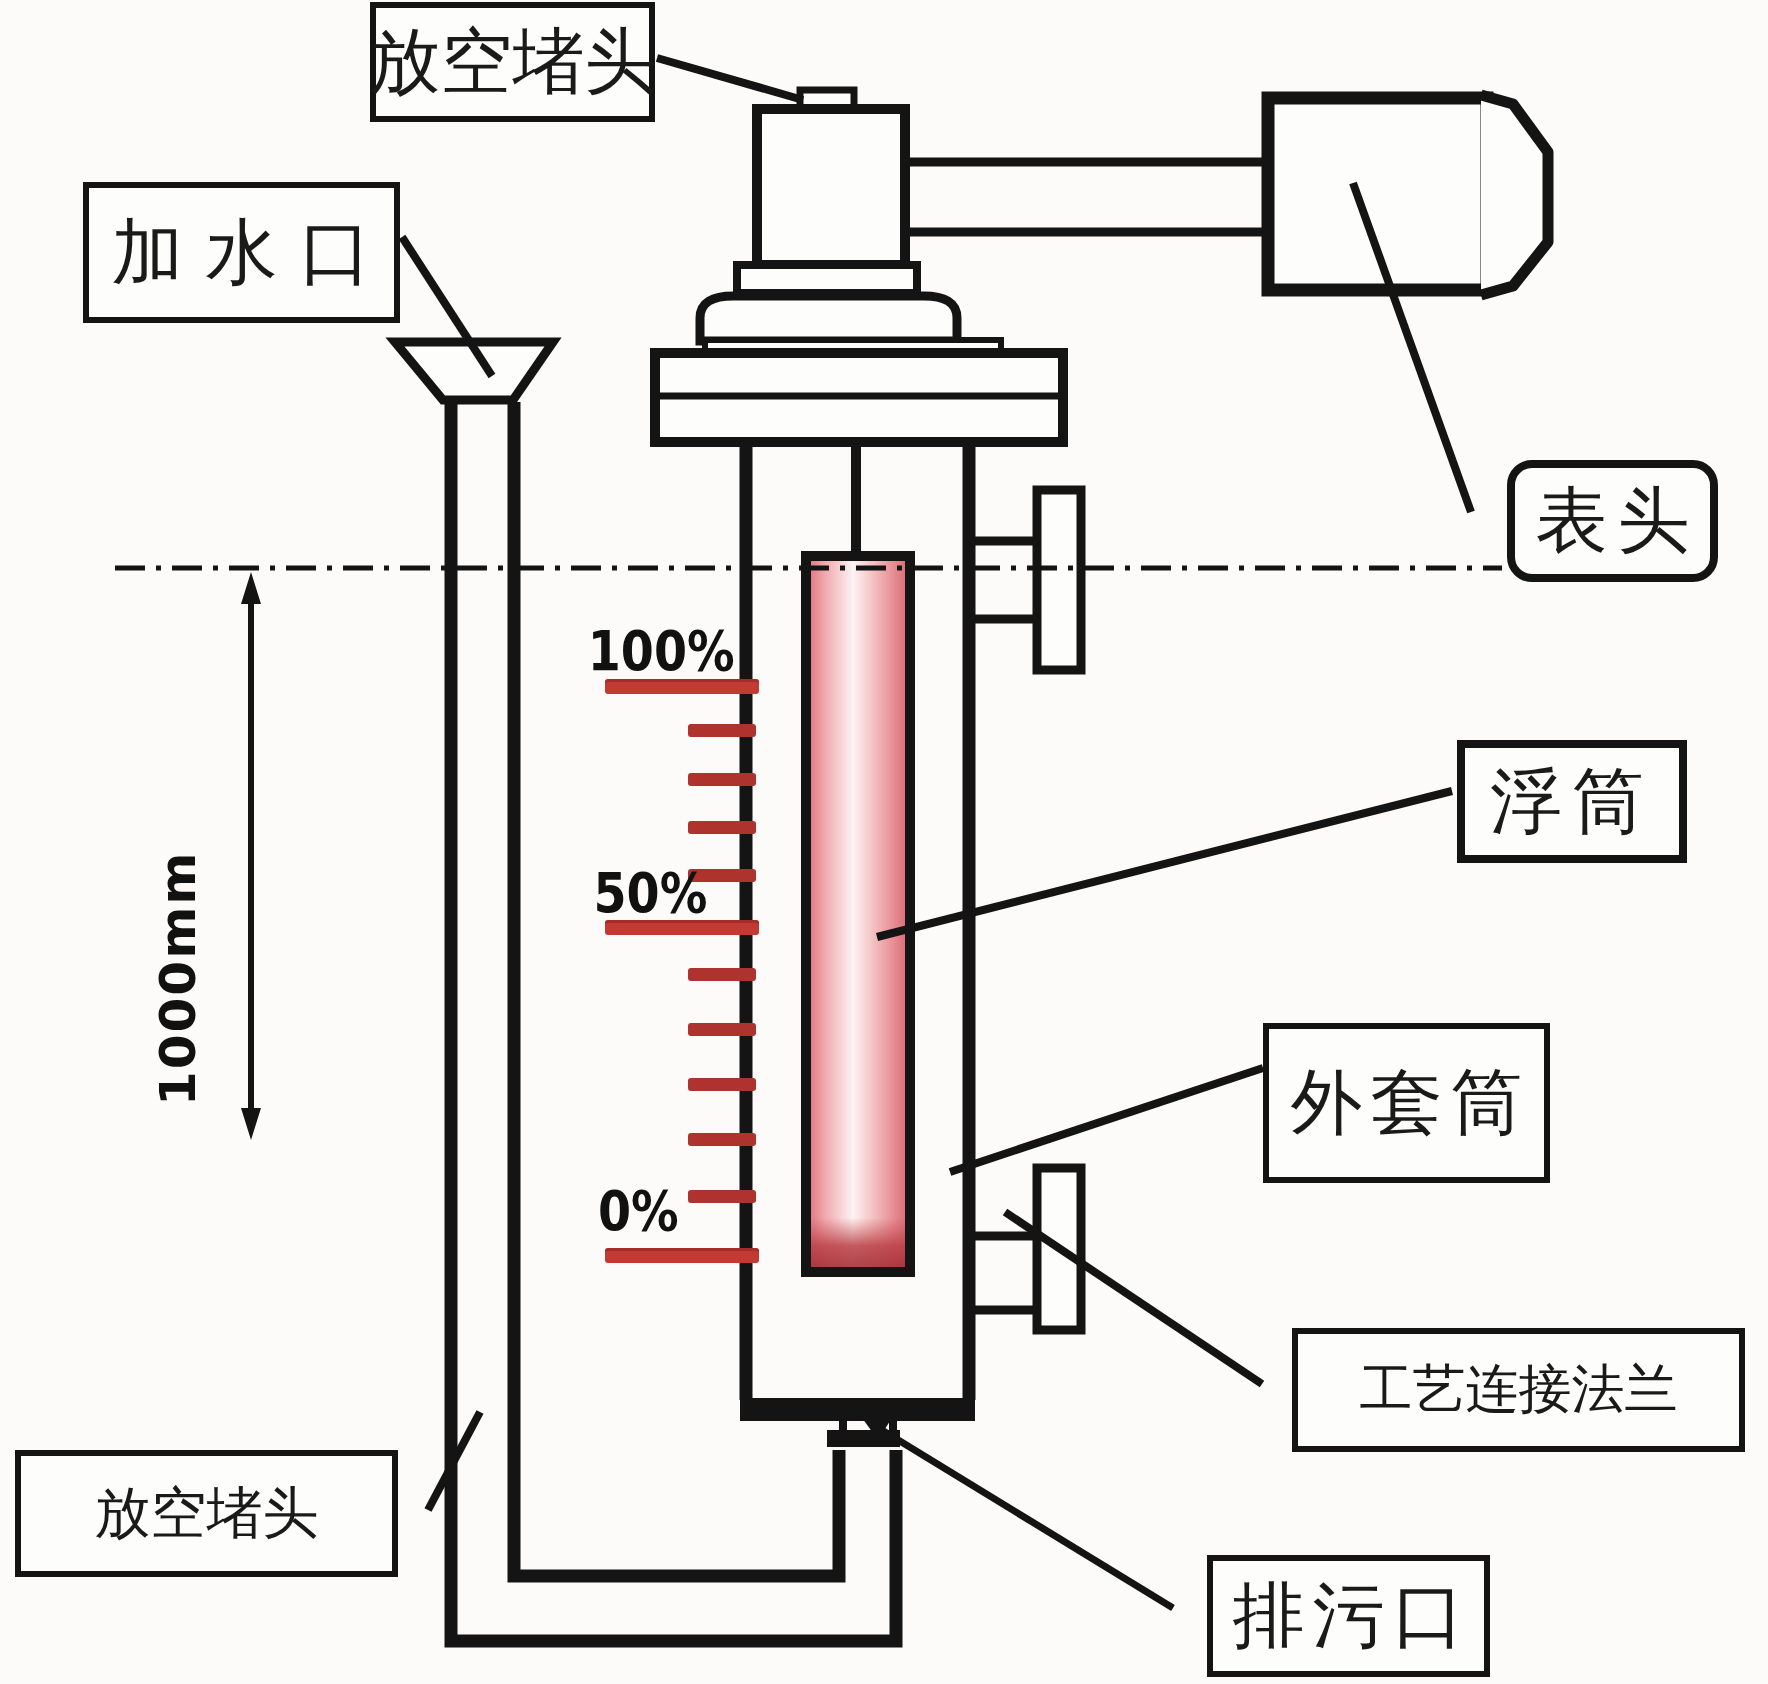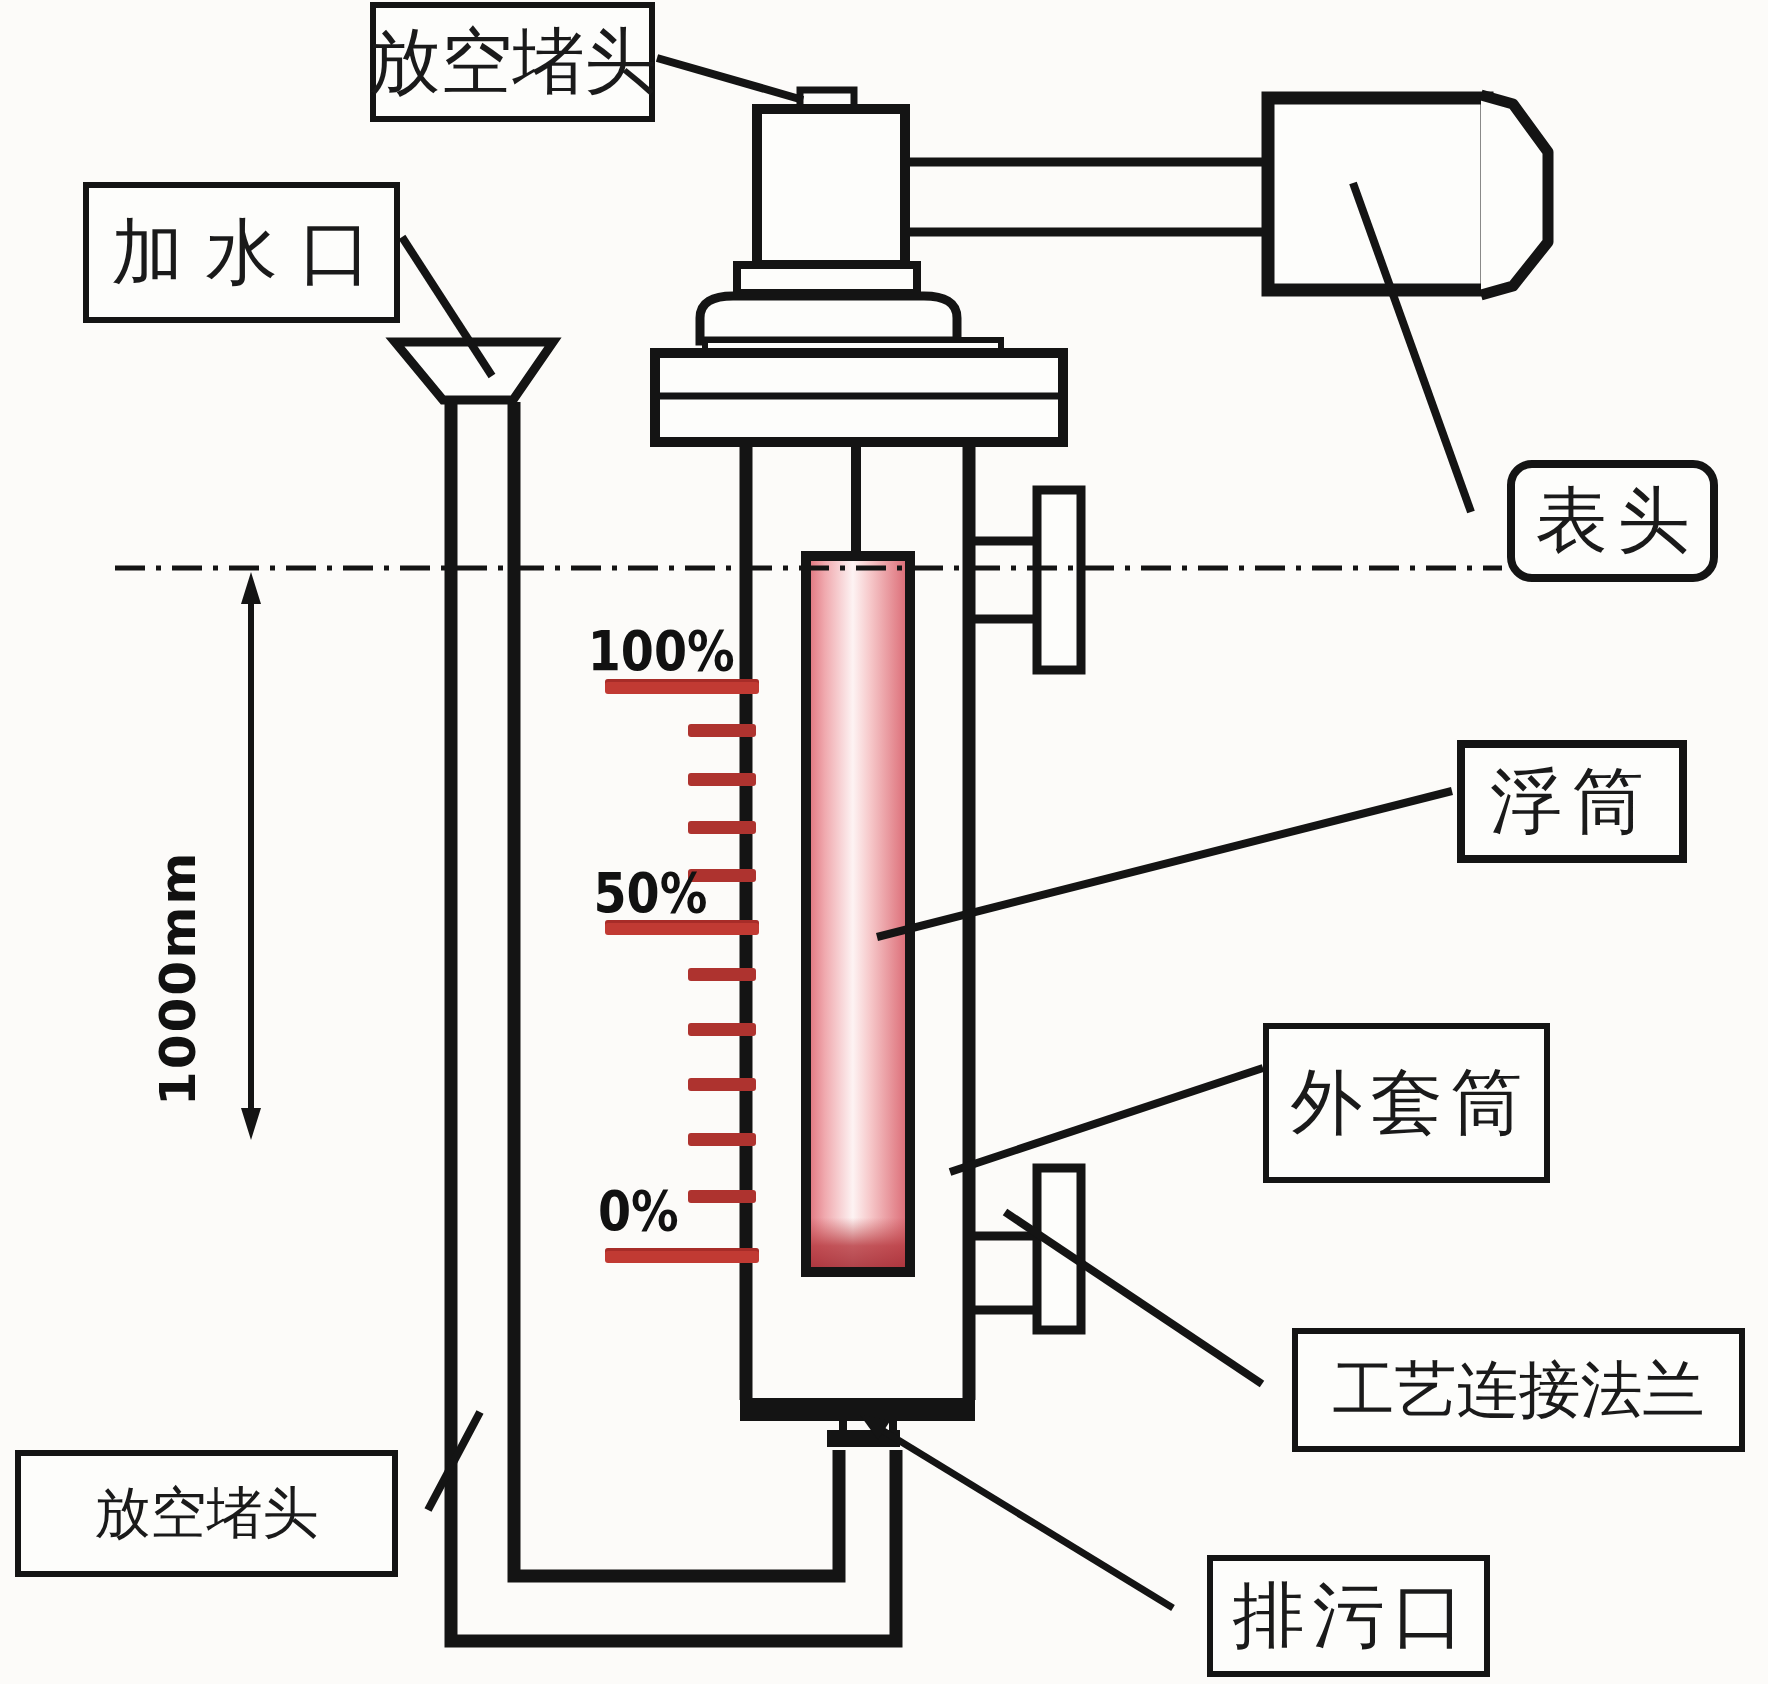--- a/index.html
+++ b/index.html
@@ -128,19 +128,19 @@
   <div class="lbl" style="left:370px;top:2px;width:285px;height:120px;">放空堵头</div>
 
   <div class="lbl" style="left:83px;top:182px;width:317px;height:141px;letter-spacing:22px;padding-left:22px;">加水口</div>
 
   <div class="lbl" style="left:1507px;top:460px;width:211px;height:122px;letter-spacing:10px;padding-left:10px;border-width:8px;border-radius:25px;">表头</div>
 
   <div class="lbl" style="left:1457px;top:740px;width:230px;height:123px;letter-spacing:10px;border-width:8px;">浮筒</div>
 
   <div class="lbl" style="left:1263px;top:1023px;width:287px;height:160px;letter-spacing:8px;padding-left:8px;">外套筒</div>
 
-  <div class="lbl" style="left:1292px;top:1328px;width:453px;height:124px;font-size:62px;">工艺连接法兰</div>
+  <div class="lbl" style="left:1292px;top:1328px;width:453px;height:124px;font-size:53px;">工艺连接法兰</div>
 
   <div class="lbl" style="left:15px;top:1450px;width:383px;height:127px;font-size:56px;">放空堵头</div>
 
   <div class="lbl" style="left:1207px;top:1555px;width:283px;height:122px;letter-spacing:8px;padding-left:8px;">排污口</div>
 
 </div>
 
 </body></html>

